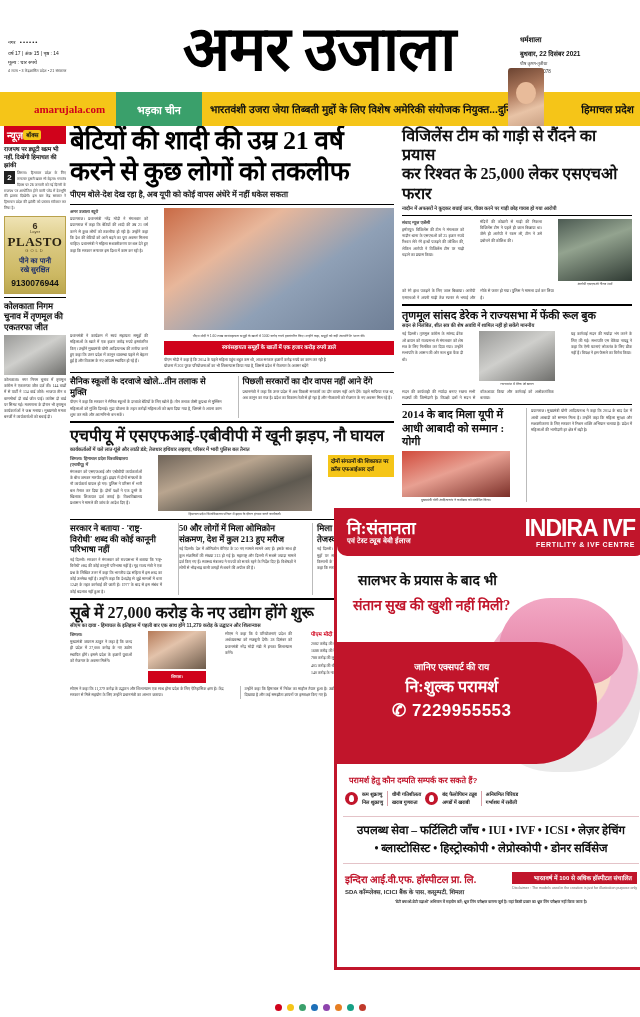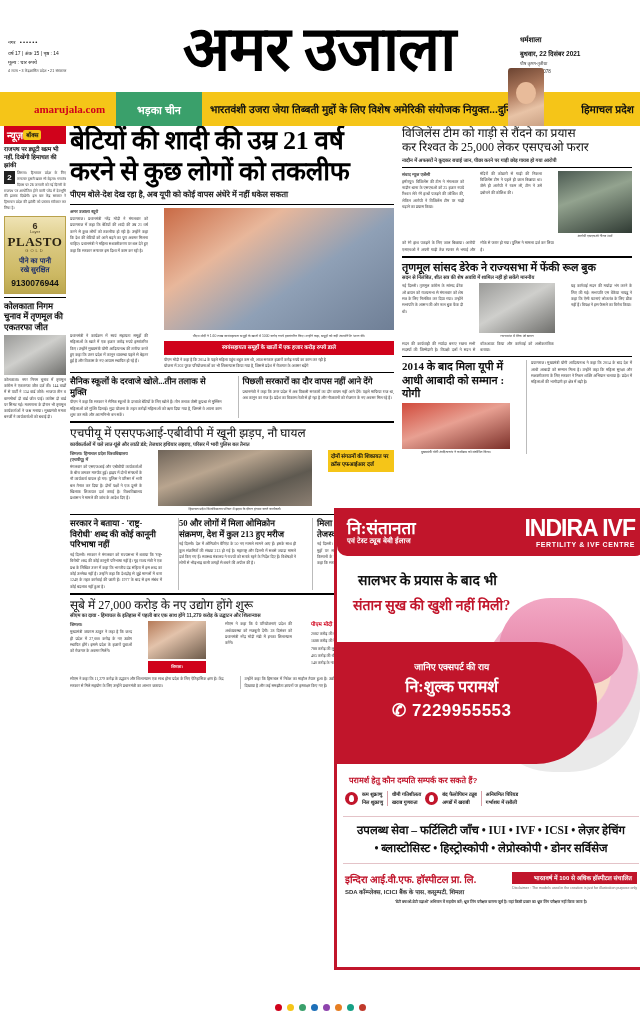--- a/index.html
+++ b/index.html
@@ -56,21 +56,21 @@
   .col-left { width:62px; }
   .col-main { width:332px; padding:0 4px; }
   .col-right { width:234px; padding-left:4px; }
 
   .hr-thin { border-top:1px solid #000; margin:3px 0; }
   .hr-thick { border-top:2px solid #000; margin:3px 0; }
 
   
   .hl-xl { font-family:"Liberation Serif",serif; font-weight:bold; font-size:26px; line-height:1.18;
     color:#000; letter-spacing:-.3px;}
-  .hl-lg { font-family:"Liberation Serif",serif; font-weight:normal; font-size:12px; line-height:1.2; }
+  .hl-lg { font-family:"Liberation Serif",serif; font-weight:bold; font-size:16px; line-height:1.2; }
   .hl-md { font-family:"Liberation Serif",serif; font-weight:bold; font-size:11px; line-height:1.22; }
   .hl-sm { font-family:"Liberation Serif",serif; font-weight:bold; font-size:8.5px; line-height:1.25; }
   .sub { font-family:"Liberation Serif",serif; font-weight:bold; font-size:8px; line-height:1.35; color:#222; }
   .subtiny { font-size:5px; font-weight:bold; color:#333; line-height:1.4;}
   .byline { font-size:4.4px; font-weight:bold; color:#444; }
 
   
   .body-text { font-size:3.9px; line-height:1.62; color:#2b2b2b; text-align:justify;
      font-family:"Liberation Serif",serif; }
   .cols3 { column-count:3; column-gap:5px; }

